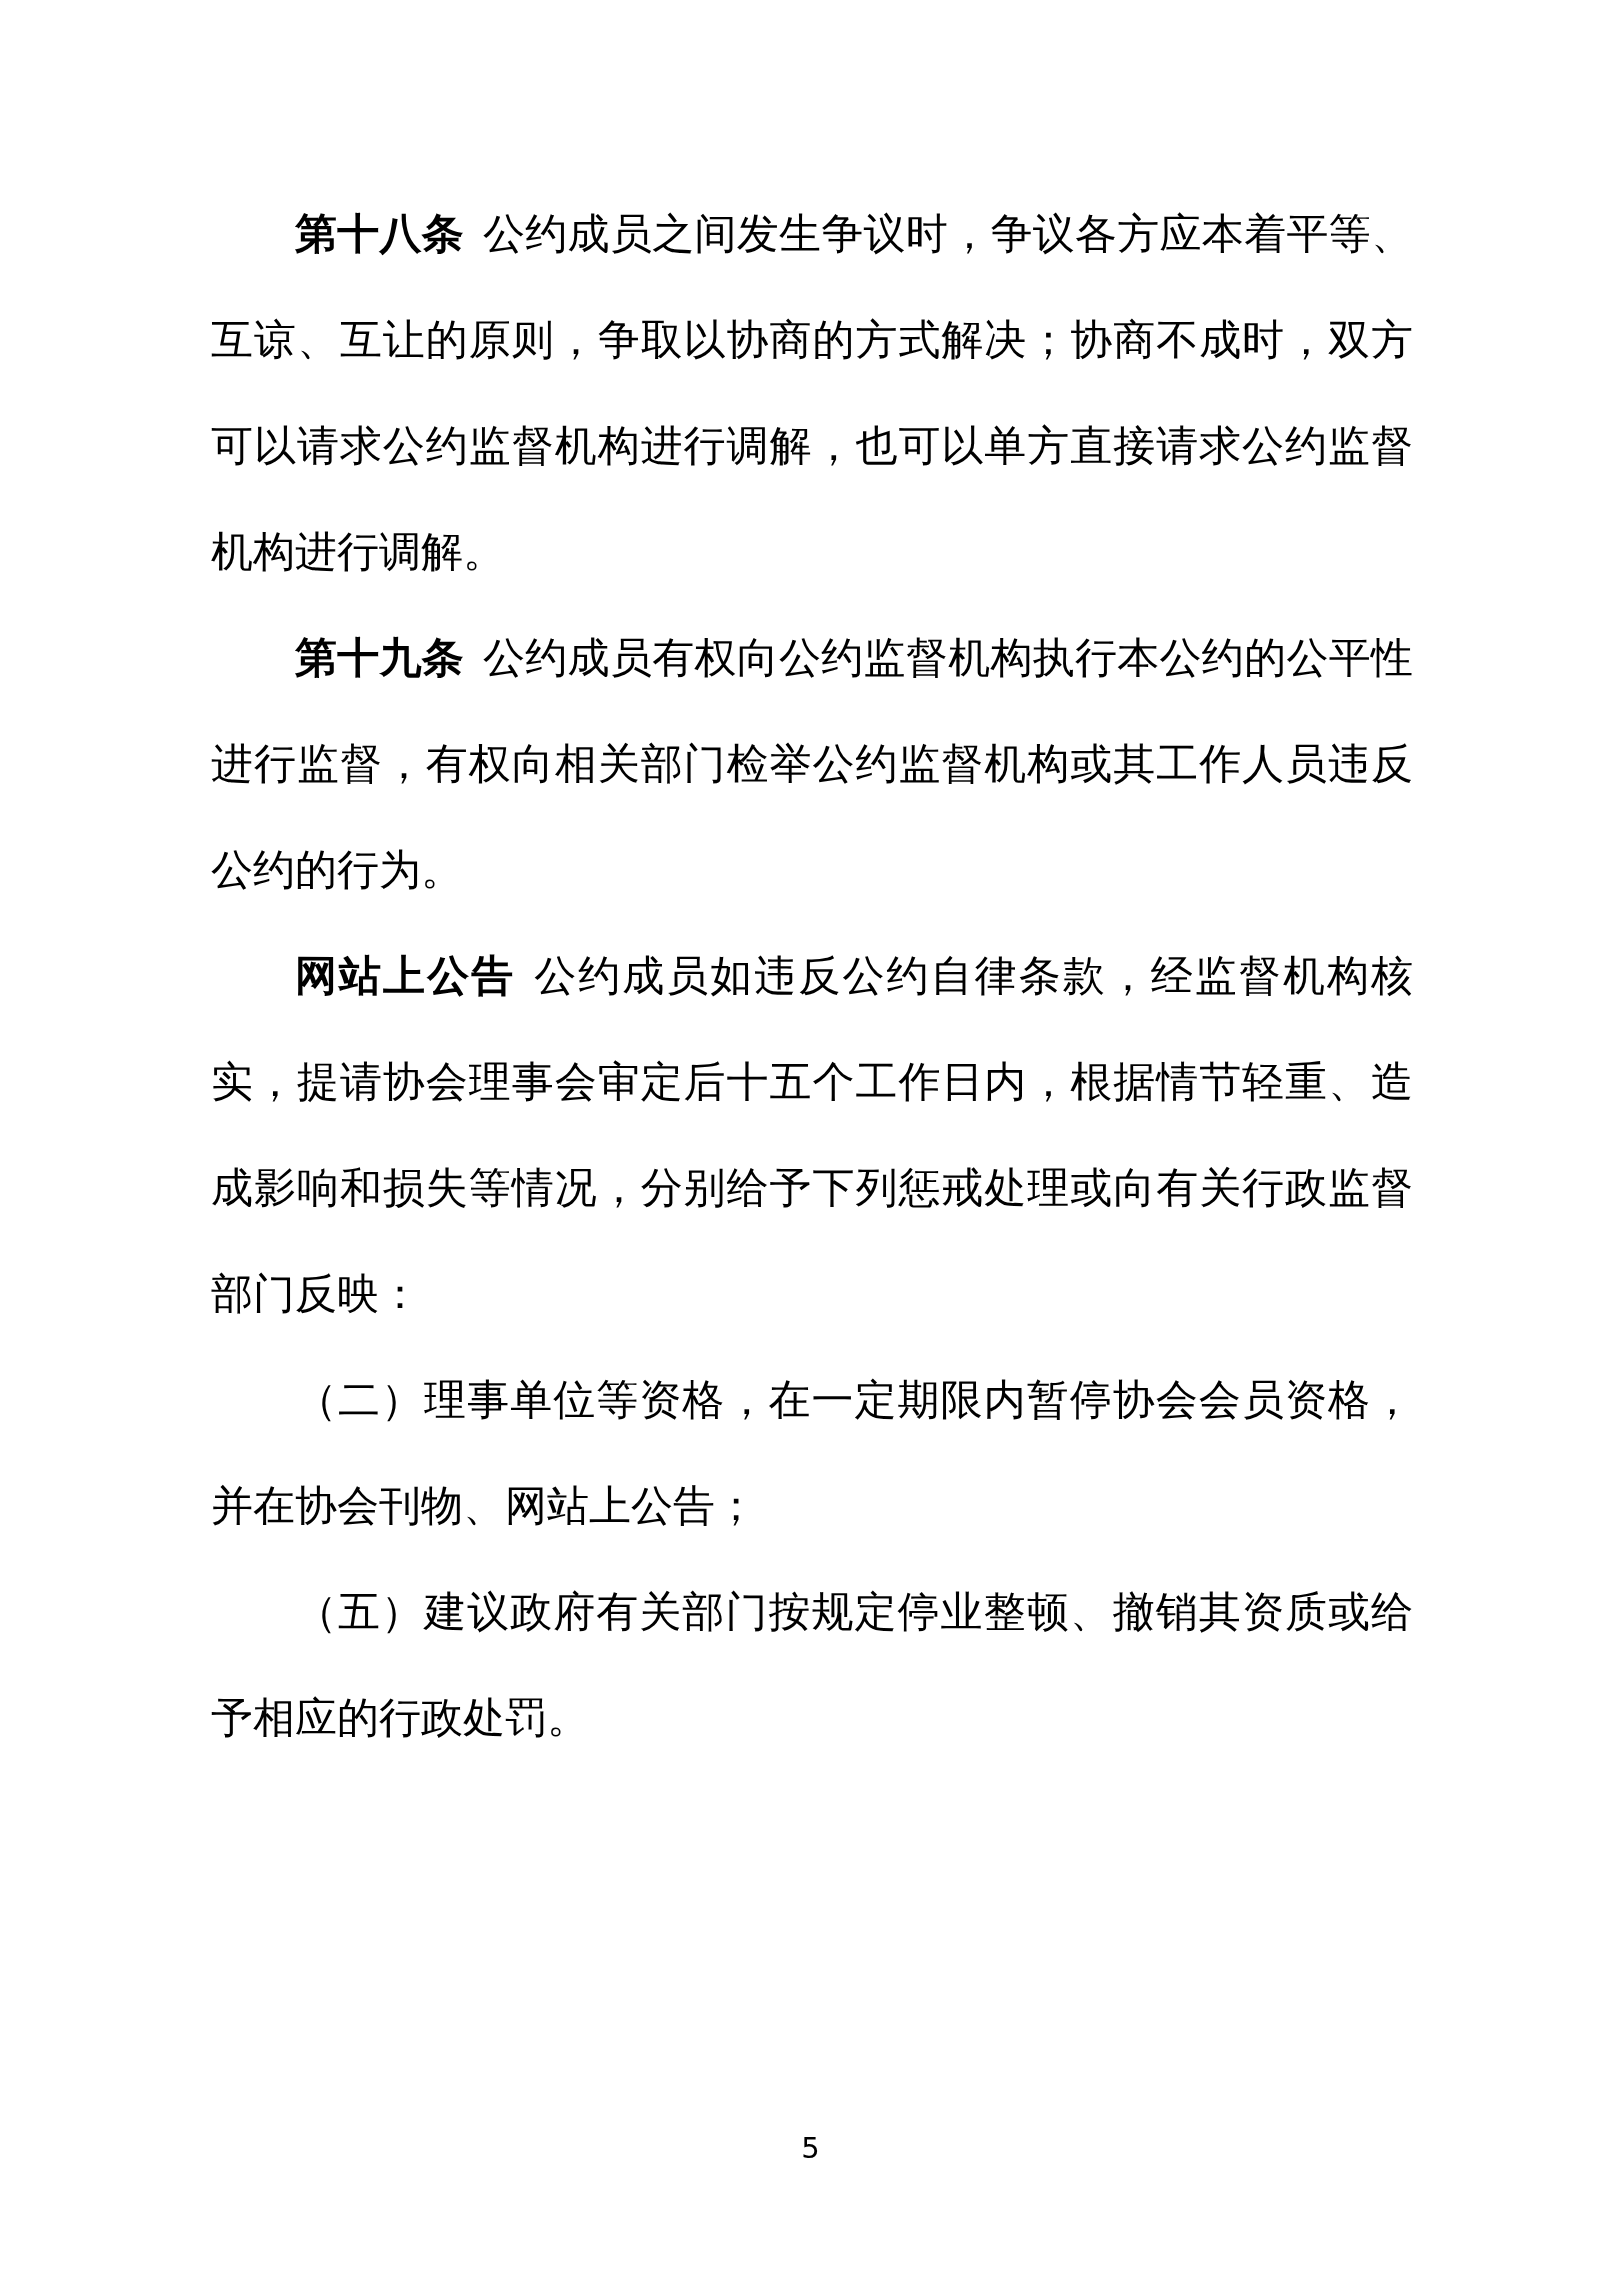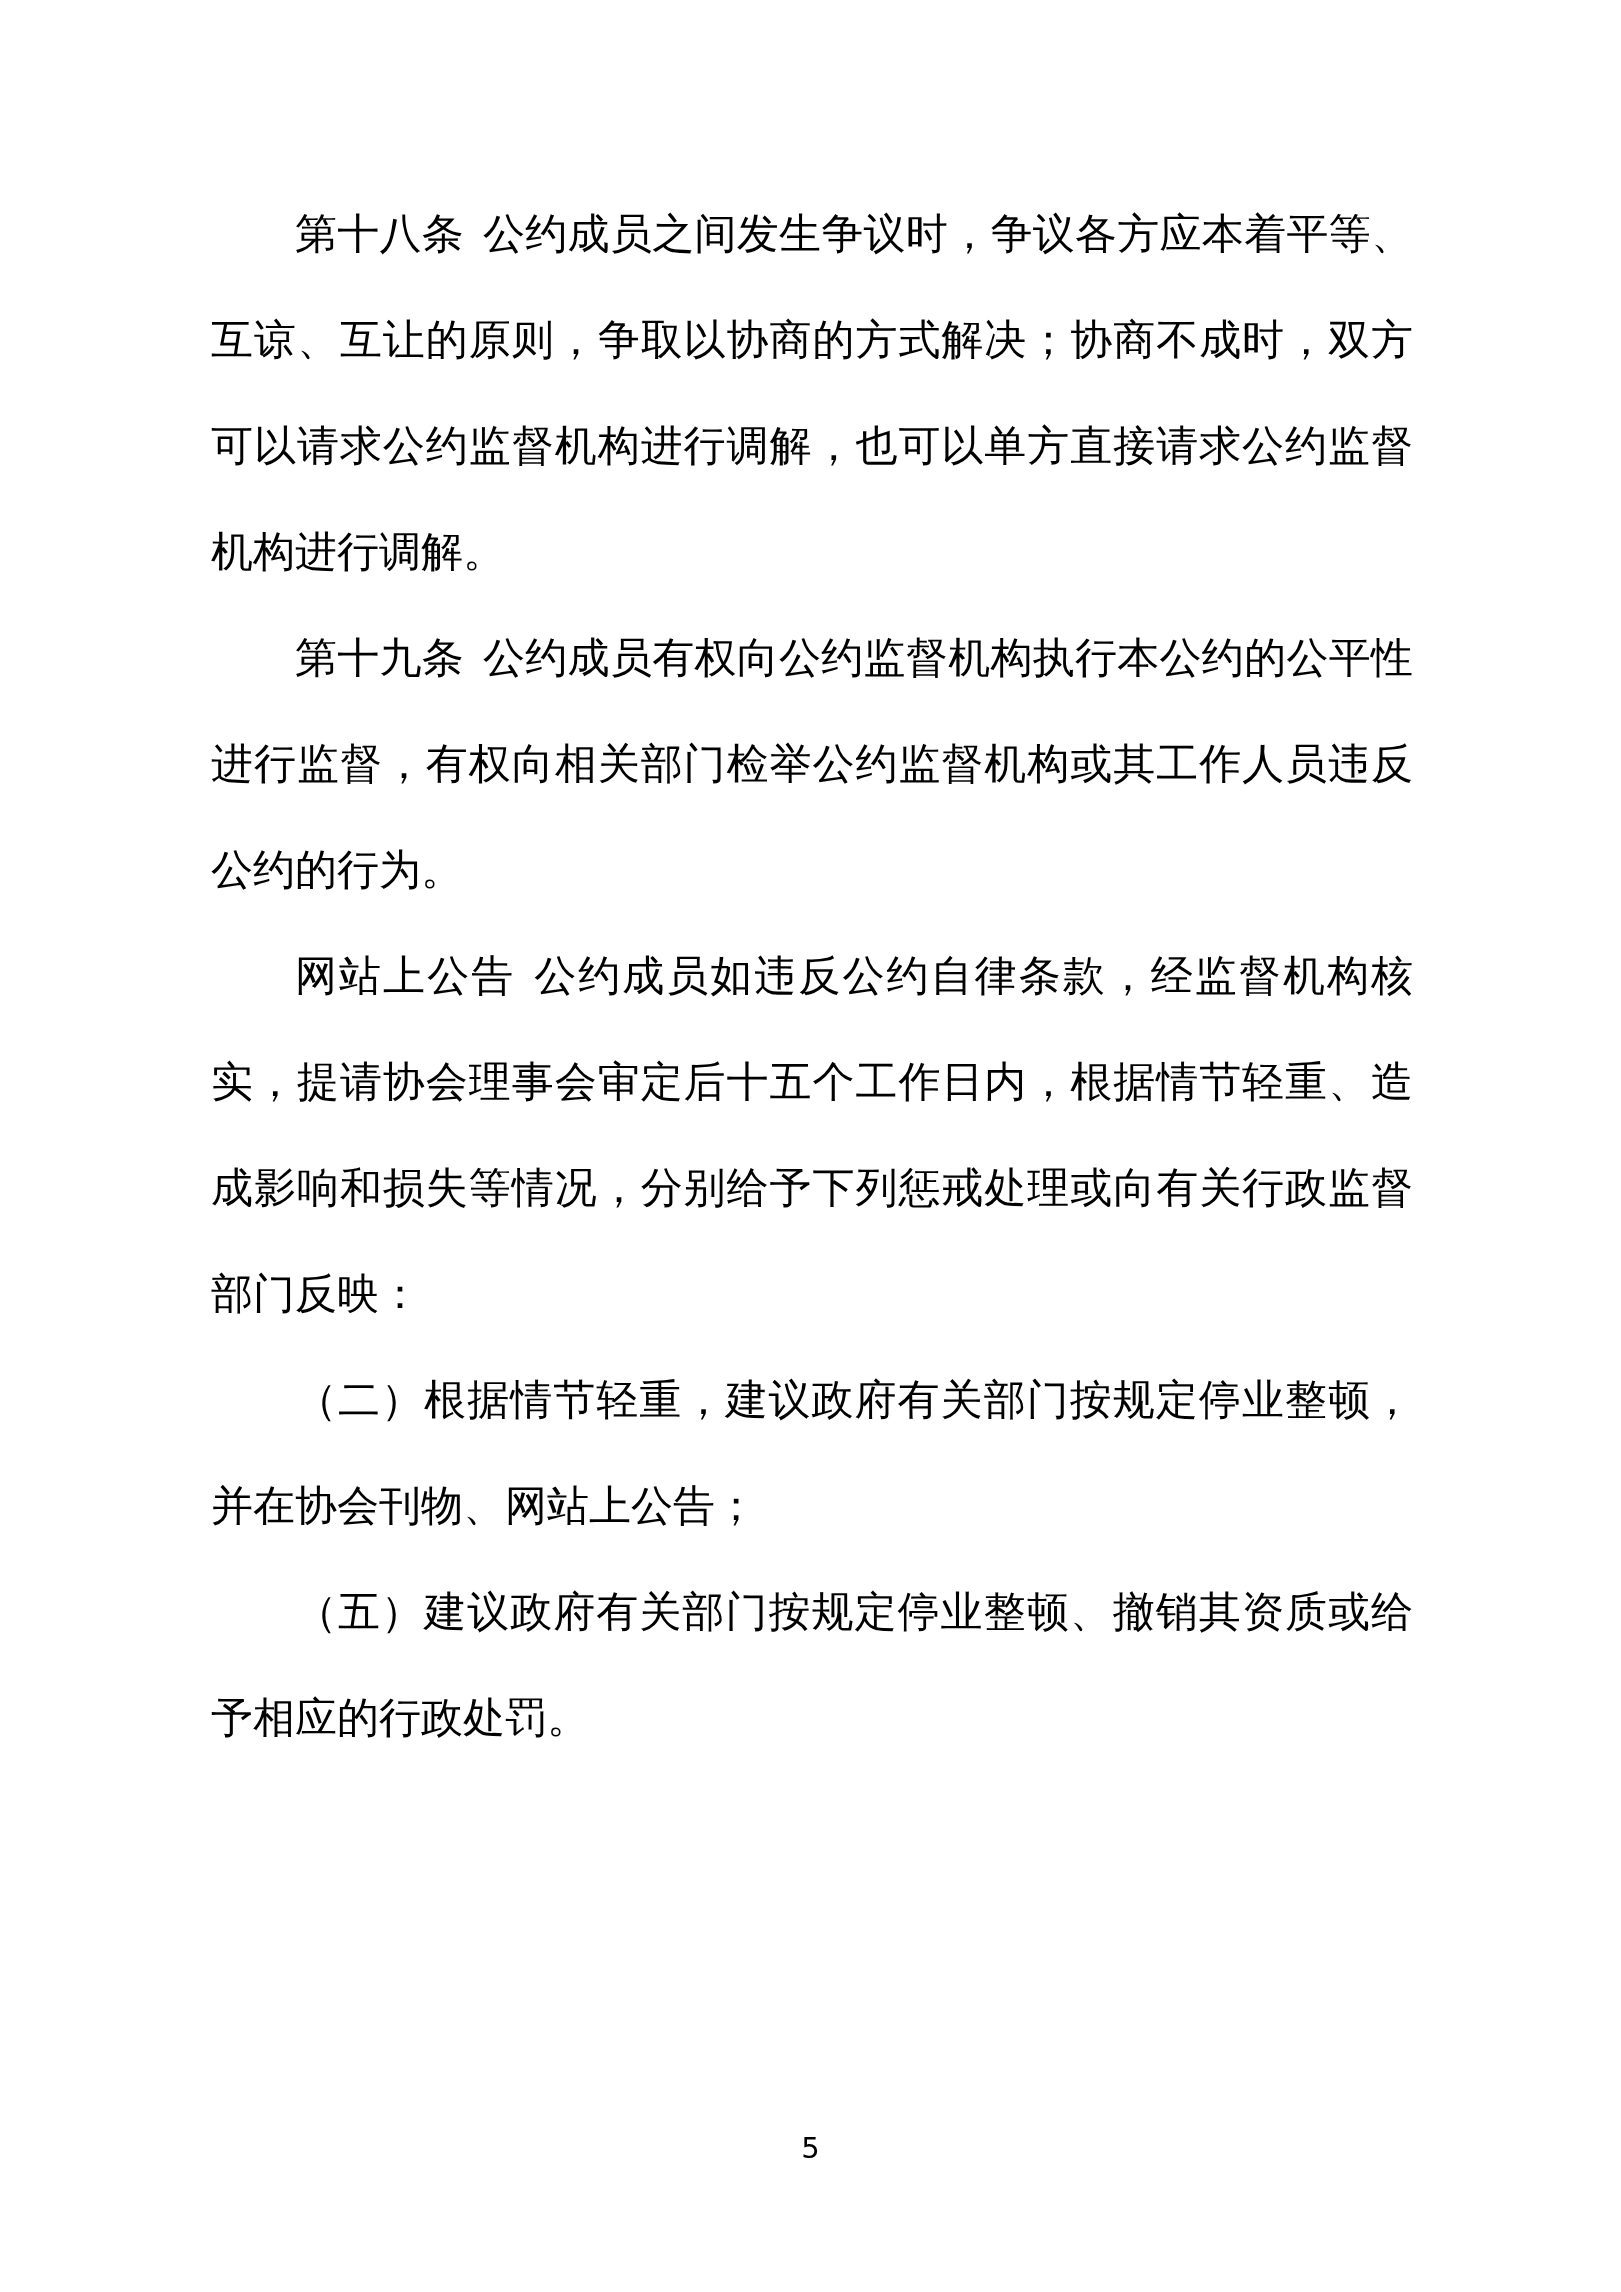--- a/index.html
+++ b/index.html
@@ -27,21 +27,21 @@
     padding: 0;
     font-size: 42px;
     line-height: 106px;
     text-align: justify;
     text-align-last: left;
     text-indent: 84px;
     color: #000000;
     letter-spacing: 0;
   }
   .art {
-    font-weight: normal;
+    font-weight: bold;
     margin-right: 0.45em;
   }
   .page-number {
     position: absolute;
     top: 2129px;
     left: 0;
     width: 100%;
     text-align: center;
     font-size: 29px;
     line-height: 39px;
@@ -54,21 +54,21 @@
 <div class="page">
   <div class="content">
 
     <p class="para"><span class="art">第十八条</span><span>公约成员之间发生争议时，争议各方应本着平等、互谅、互让的原则，争取以协商的方式解决；协商不成时，双方可以请求公约监督机构进行调解，也可以单方直接请求公约监督机构进行调解。</span></p>
 
     <p class="para"><span class="art">第十九条</span><span>公约成员有权向公约监督机构执行本公约的公平性进行监督，有权向相关部门检举公约监督机构或其工作人员违反公约的行为。</span></p>
 
     <p class="para"><span class="art">网站上公告</span><span>公约成员如违反公约自律条款，经监督机构核实，提请协会理事会审定后十五个工作日内，根据情节轻重、造成影响和损失等情况，分别给予下列惩戒处理或向有关行政监督部门反映：</span></p>
 
 
-    <p class="para"><span>（二）根据情节轻重，建议政府有关部门按规定停业整顿，并在协会刊物、网站上公告；</span></p>
+    <p class="para"><span>（二）理事单位等资格，在一定期限内暂停协会会员资格，并在协会刊物、网站上公告；</span></p>
 
 
 
     <p class="para"><span>（五）建议政府有关部门按规定停业整顿、撤销其资质或给予相应的行政处罚。</span></p>
 
   </div>
 
   <div class="page-number">5</div>
 </div>
 

